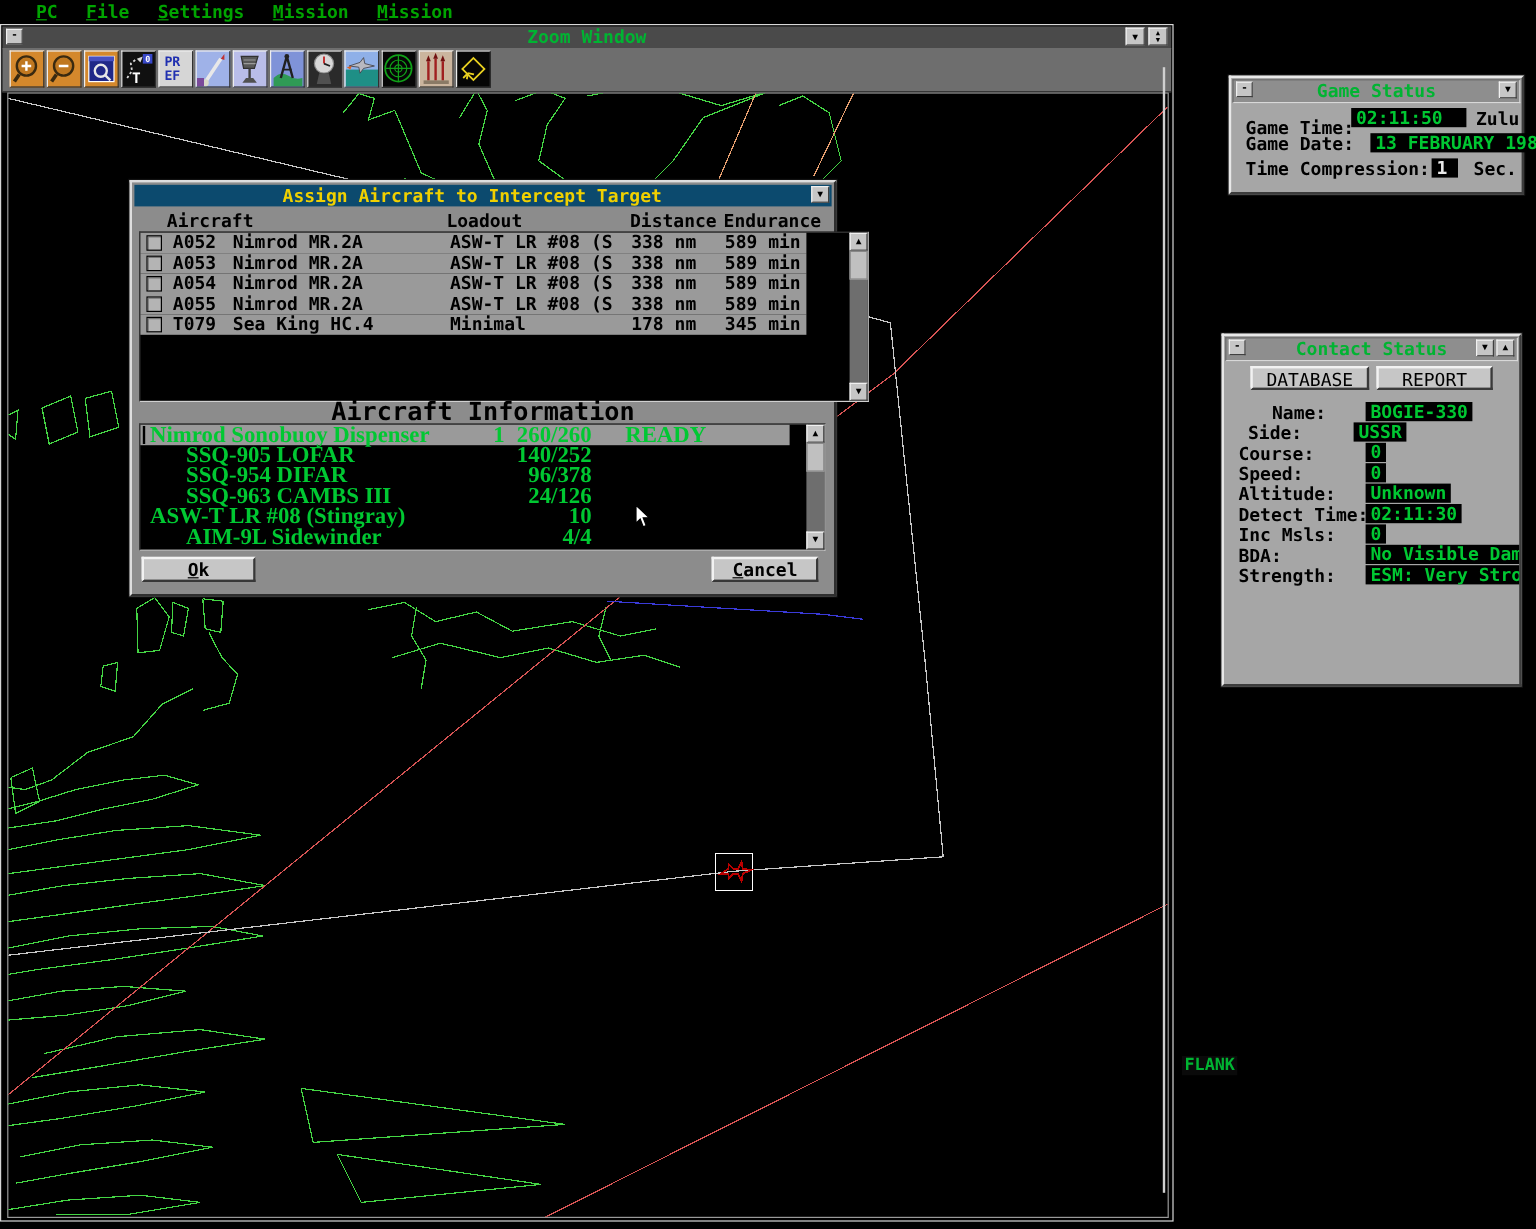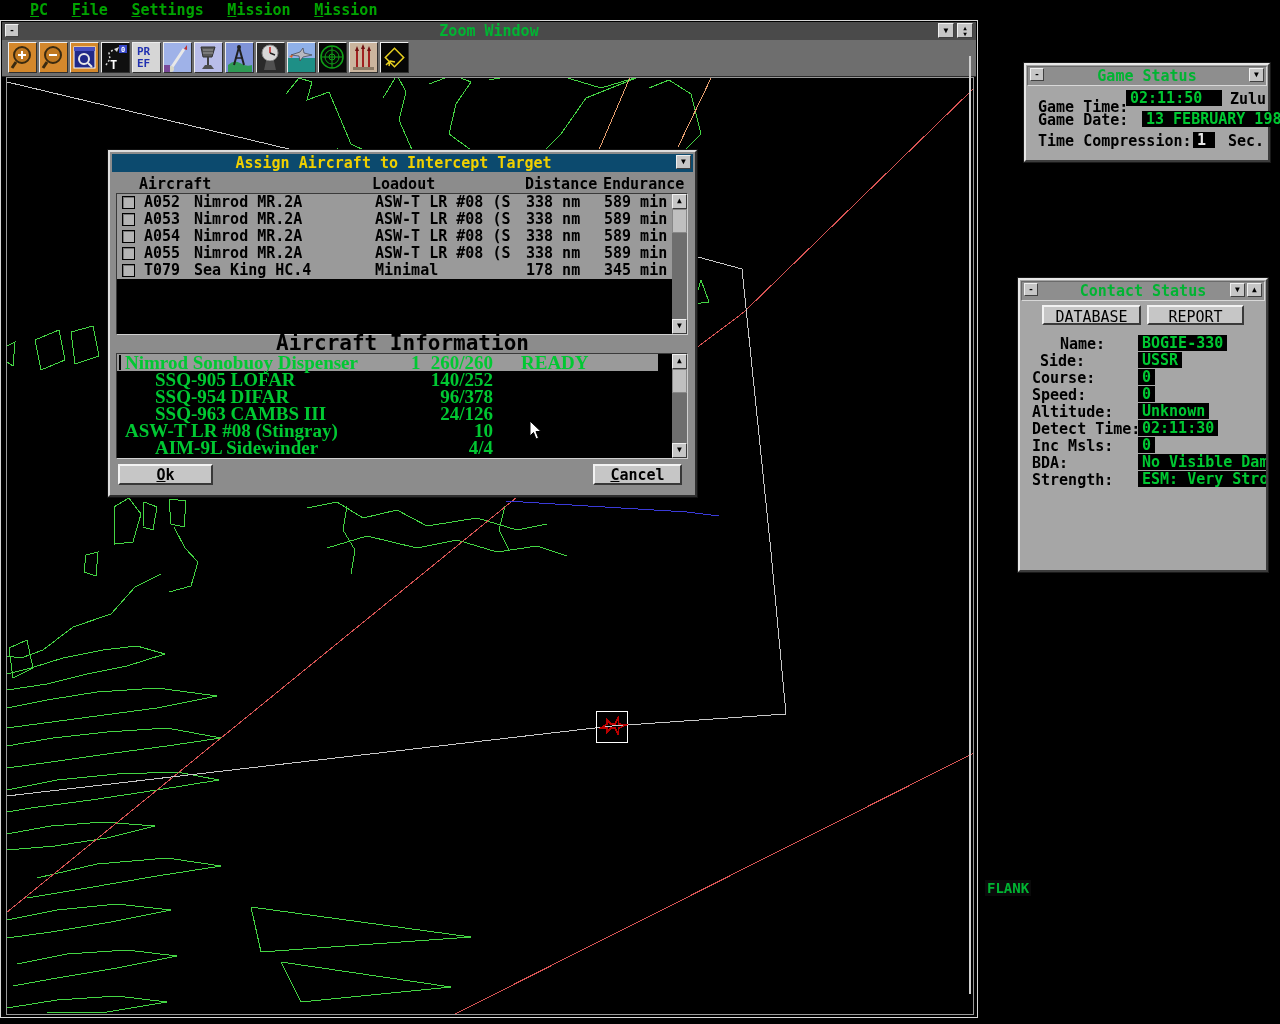--- a/index.html
+++ b/index.html
@@ -33,21 +33,21 @@
   .val-white{color:#e8e8e8;}
   
   .pushbtn{position:absolute;background:#c6c6c6;border:2px solid;border-color:#f2f2f2 #3a3a3a #3a3a3a #f2f2f2;
     box-sizing:border-box;text-align:center;color:#000;font-size:15px;font-weight:normal;font-family:inherit;}
   
   #dlg{left:108px;top:150px;width:589px;height:347px;background:#8c8c8c;border:2px solid;border-color:#dedede #2e2e2e #2e2e2e #dedede;box-sizing:border-box;box-shadow:0 0 0 1px #111;}
   #dlg-title{left:2px;top:2px;width:581px;height:18px;background:#0c4a6e;}
   #dlg-title .ttl{position:absolute;left:0;right:18px;top:1px;text-align:center;color:#f0d000;font-size:15px;line-height:16px;}
   #dlg-title .winbtn{right:2px;top:1px;width:15px;height:14px;font-size:8px;line-height:12px;}
   .colhead{position:absolute;top:24px;color:#000;font-size:15px;line-height:16px;}
-  #listbox{left:6px;top:41px;width:570px;height:140px;background:#000;border:1px solid;border-color:#3a3a3a #d0d0d0 #d0d0d0 #3a3a3a;box-sizing:content-box;}
+  #listbox{left:6px;top:41px;width:570px;height:140px;background:#000;border:1px solid;border-color:#3a3a3a #d0d0d0 #d0d0d0 #3a3a3a;box-sizing:content-box;padding-left:36px;}
   .lrow{position:absolute;left:0;width:555px;height:17px;background:#9a9a9a;color:#000;font-size:15px;line-height:17px;}
   .lrow .cb{position:absolute;left:5px;top:2px;width:13px;height:13px;background:#b4b4b4;border:1px solid #000;box-sizing:border-box;box-shadow:inset 1px 1px 0 #777;}
   .f-id{position:absolute;left:27px;} .f-name{position:absolute;left:77px;}
   .f-load{position:absolute;left:258px;} .f-dist{position:absolute;left:409px;} .f-end{position:absolute;left:487px;}
   .sbar{position:absolute;right:0;top:0;bottom:0;width:15px;background:#6e6e6e;}
   .sbtn{position:absolute;left:0;width:15px;height:15px;background:#c6c6c6;border:1px solid;border-color:#f0f0f0 #3a3a3a #3a3a3a #f0f0f0;box-sizing:border-box;font-size:8px;line-height:12px;text-align:center;color:#000;}
   .sthumb{position:absolute;left:0;top:15px;width:15px;height:24px;background:#c0c0c0;border:1px solid #888;box-sizing:border-box;}
   #info-head{left:0;width:585px;top:183px;text-align:center;color:#000;font-size:21px;line-height:16px;}
   #infobox{left:6px;top:201px;width:570px;height:104px;background:#000;border:1px solid;border-color:#3a3a3a #d0d0d0 #d0d0d0 #3a3a3a;}
   .irow{position:absolute;left:0;width:541px;height:17px;color:#00c832;font-size:19px;line-height:17px;font-family:Liberation Serif, serif;}
@@ -376,21 +376,21 @@
       <div class="ttl">Contact Status</div>
       <div class="winbtn" style="right:19px;top:1px;width:15px;height:14px;font-size:8px;line-height:12px;">▼</div>
       <div class="winbtn" style="right:2px;top:1px;width:15px;height:14px;font-size:8px;line-height:12px;">▲</div>
     </div>
     <button class="pushbtn" style="left:22px;top:25px;width:99px;height:20px;">DATABASE</button>
     <button class="pushbtn" style="left:127px;top:25px;width:97px;height:20px;">REPORT</button>
 
     <div class="lab" style="left:12px;top:56px;margin-left:28px;">Name:</div>
     <div class="valbox" style="left:118px;top:55px;max-width:124px;">BOGIE-330</div>
     <div class="lab" style="left:20px;top:73px;">Side:</div>
-    <div class="valbox" style="left:118px;top:72px;max-width:124px;">USSR</div>
+    <div class="valbox" style="left:108px;top:72px;max-width:124px;">USSR</div>
     <div class="lab" style="left:12px;top:90px;">Course:</div>
     <div class="valbox" style="left:118px;top:89px;max-width:124px;">0</div>
     <div class="lab" style="left:12px;top:107px;">Speed:</div>
     <div class="valbox" style="left:118px;top:106px;max-width:124px;">0</div>
     <div class="lab" style="left:12px;top:124px;">Altitude:</div>
     <div class="valbox" style="left:118px;top:123px;max-width:124px;">Unknown</div>
     <div class="lab" style="left:12px;top:141px;">Detect Time:</div>
     <div class="valbox" style="left:118px;top:140px;max-width:124px;">02:11:30</div>
     <div class="lab" style="left:12px;top:158px;">Inc Msls:</div>
     <div class="valbox" style="left:118px;top:157px;max-width:124px;">0</div>

